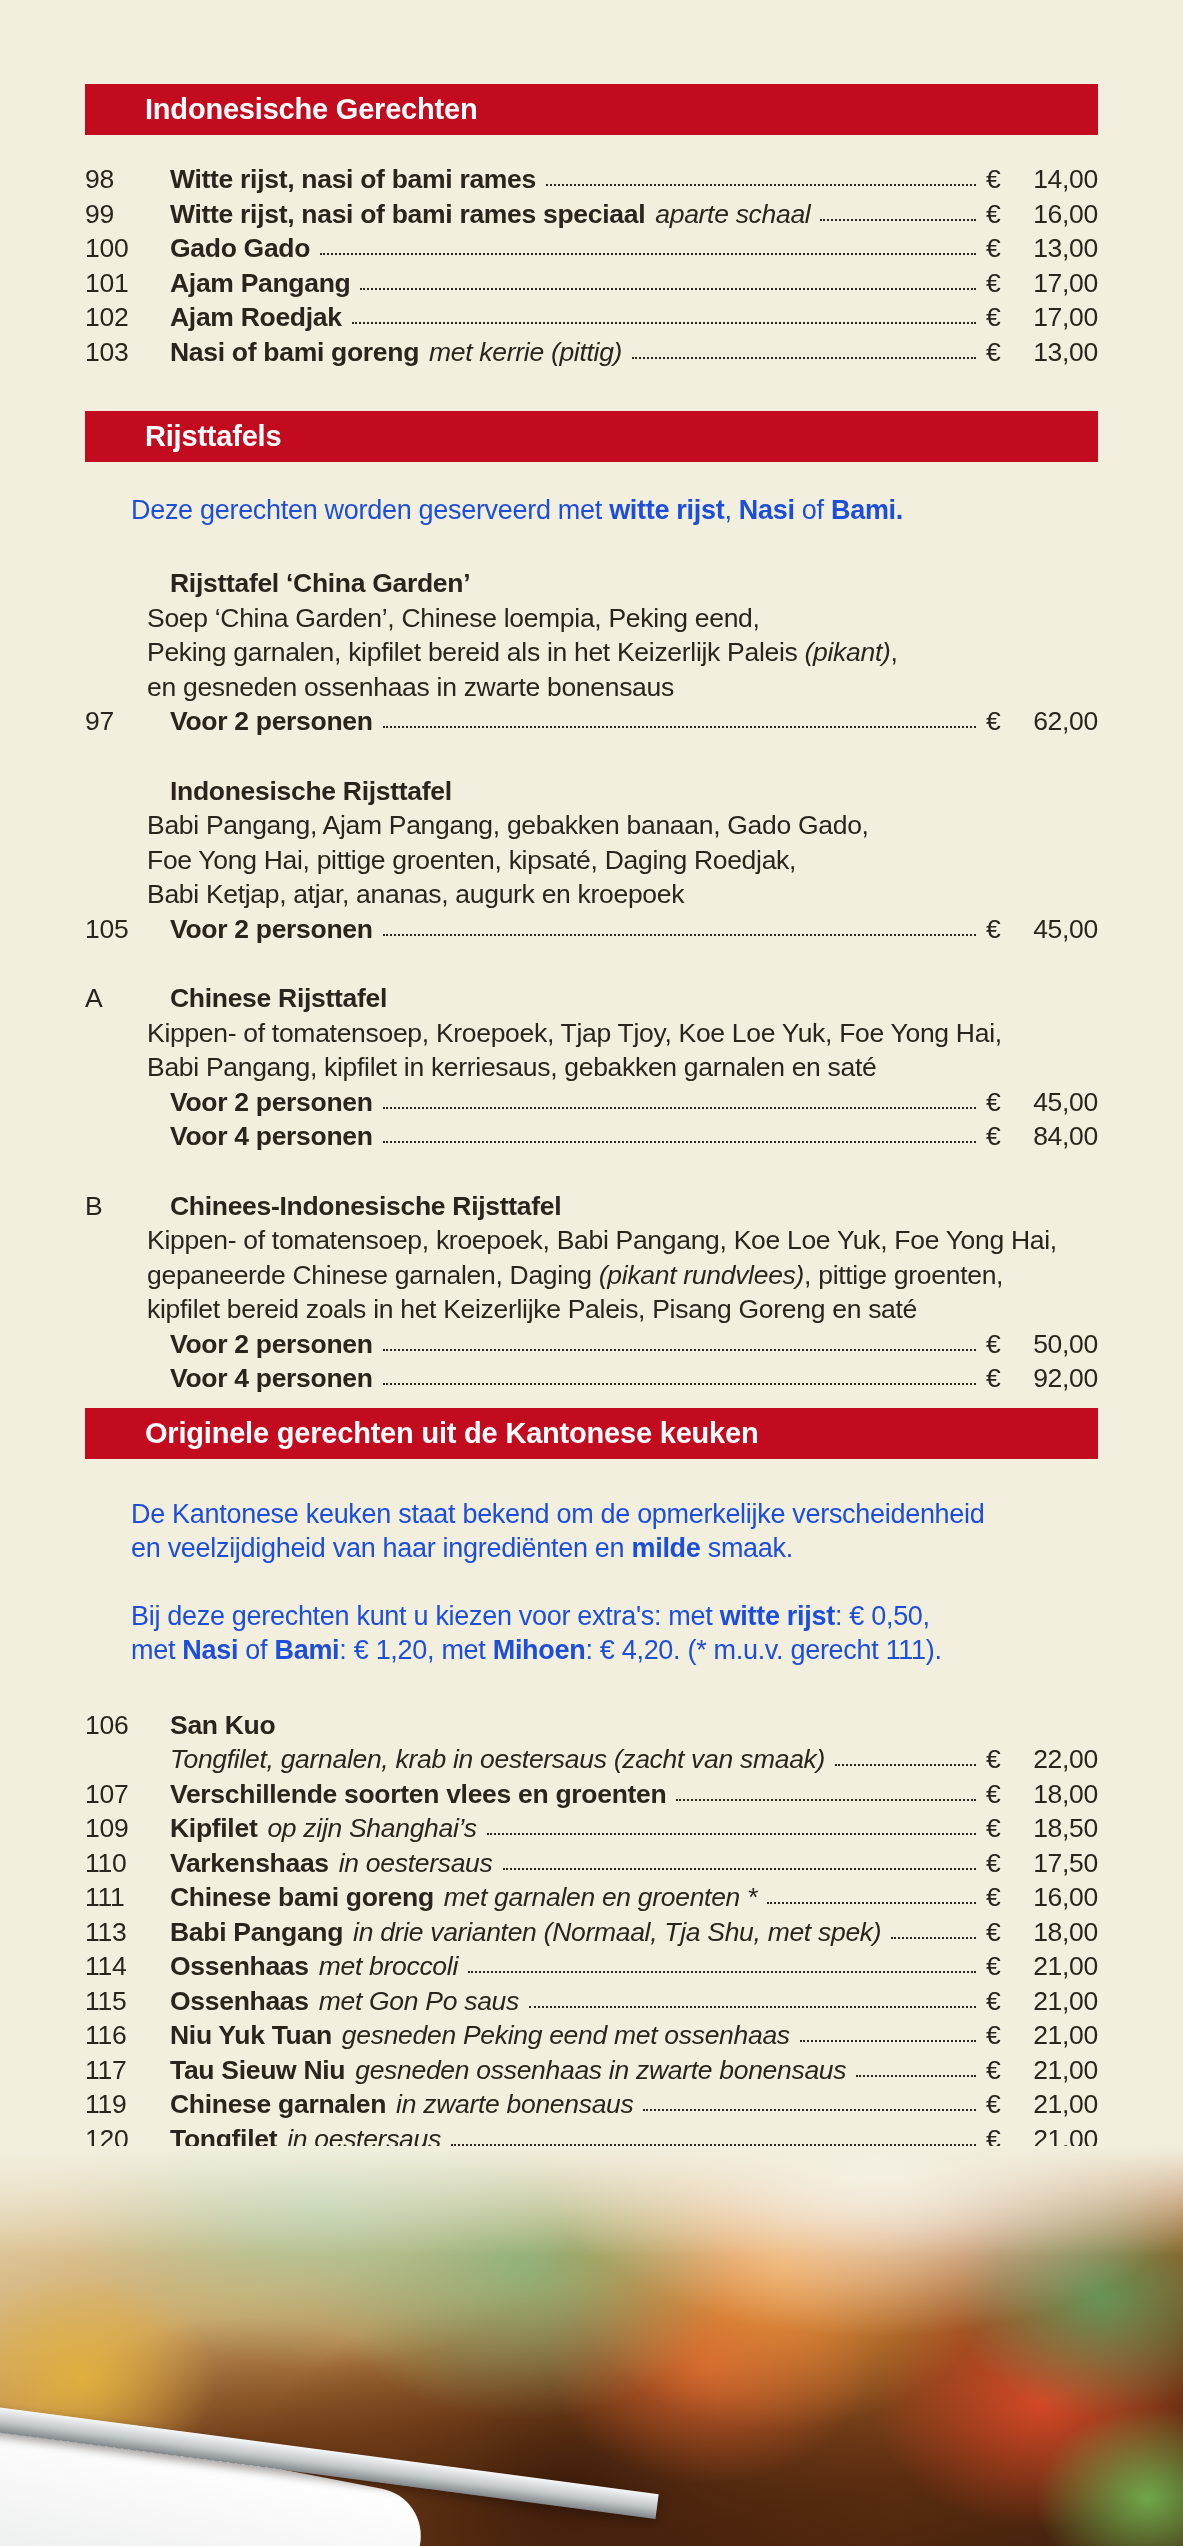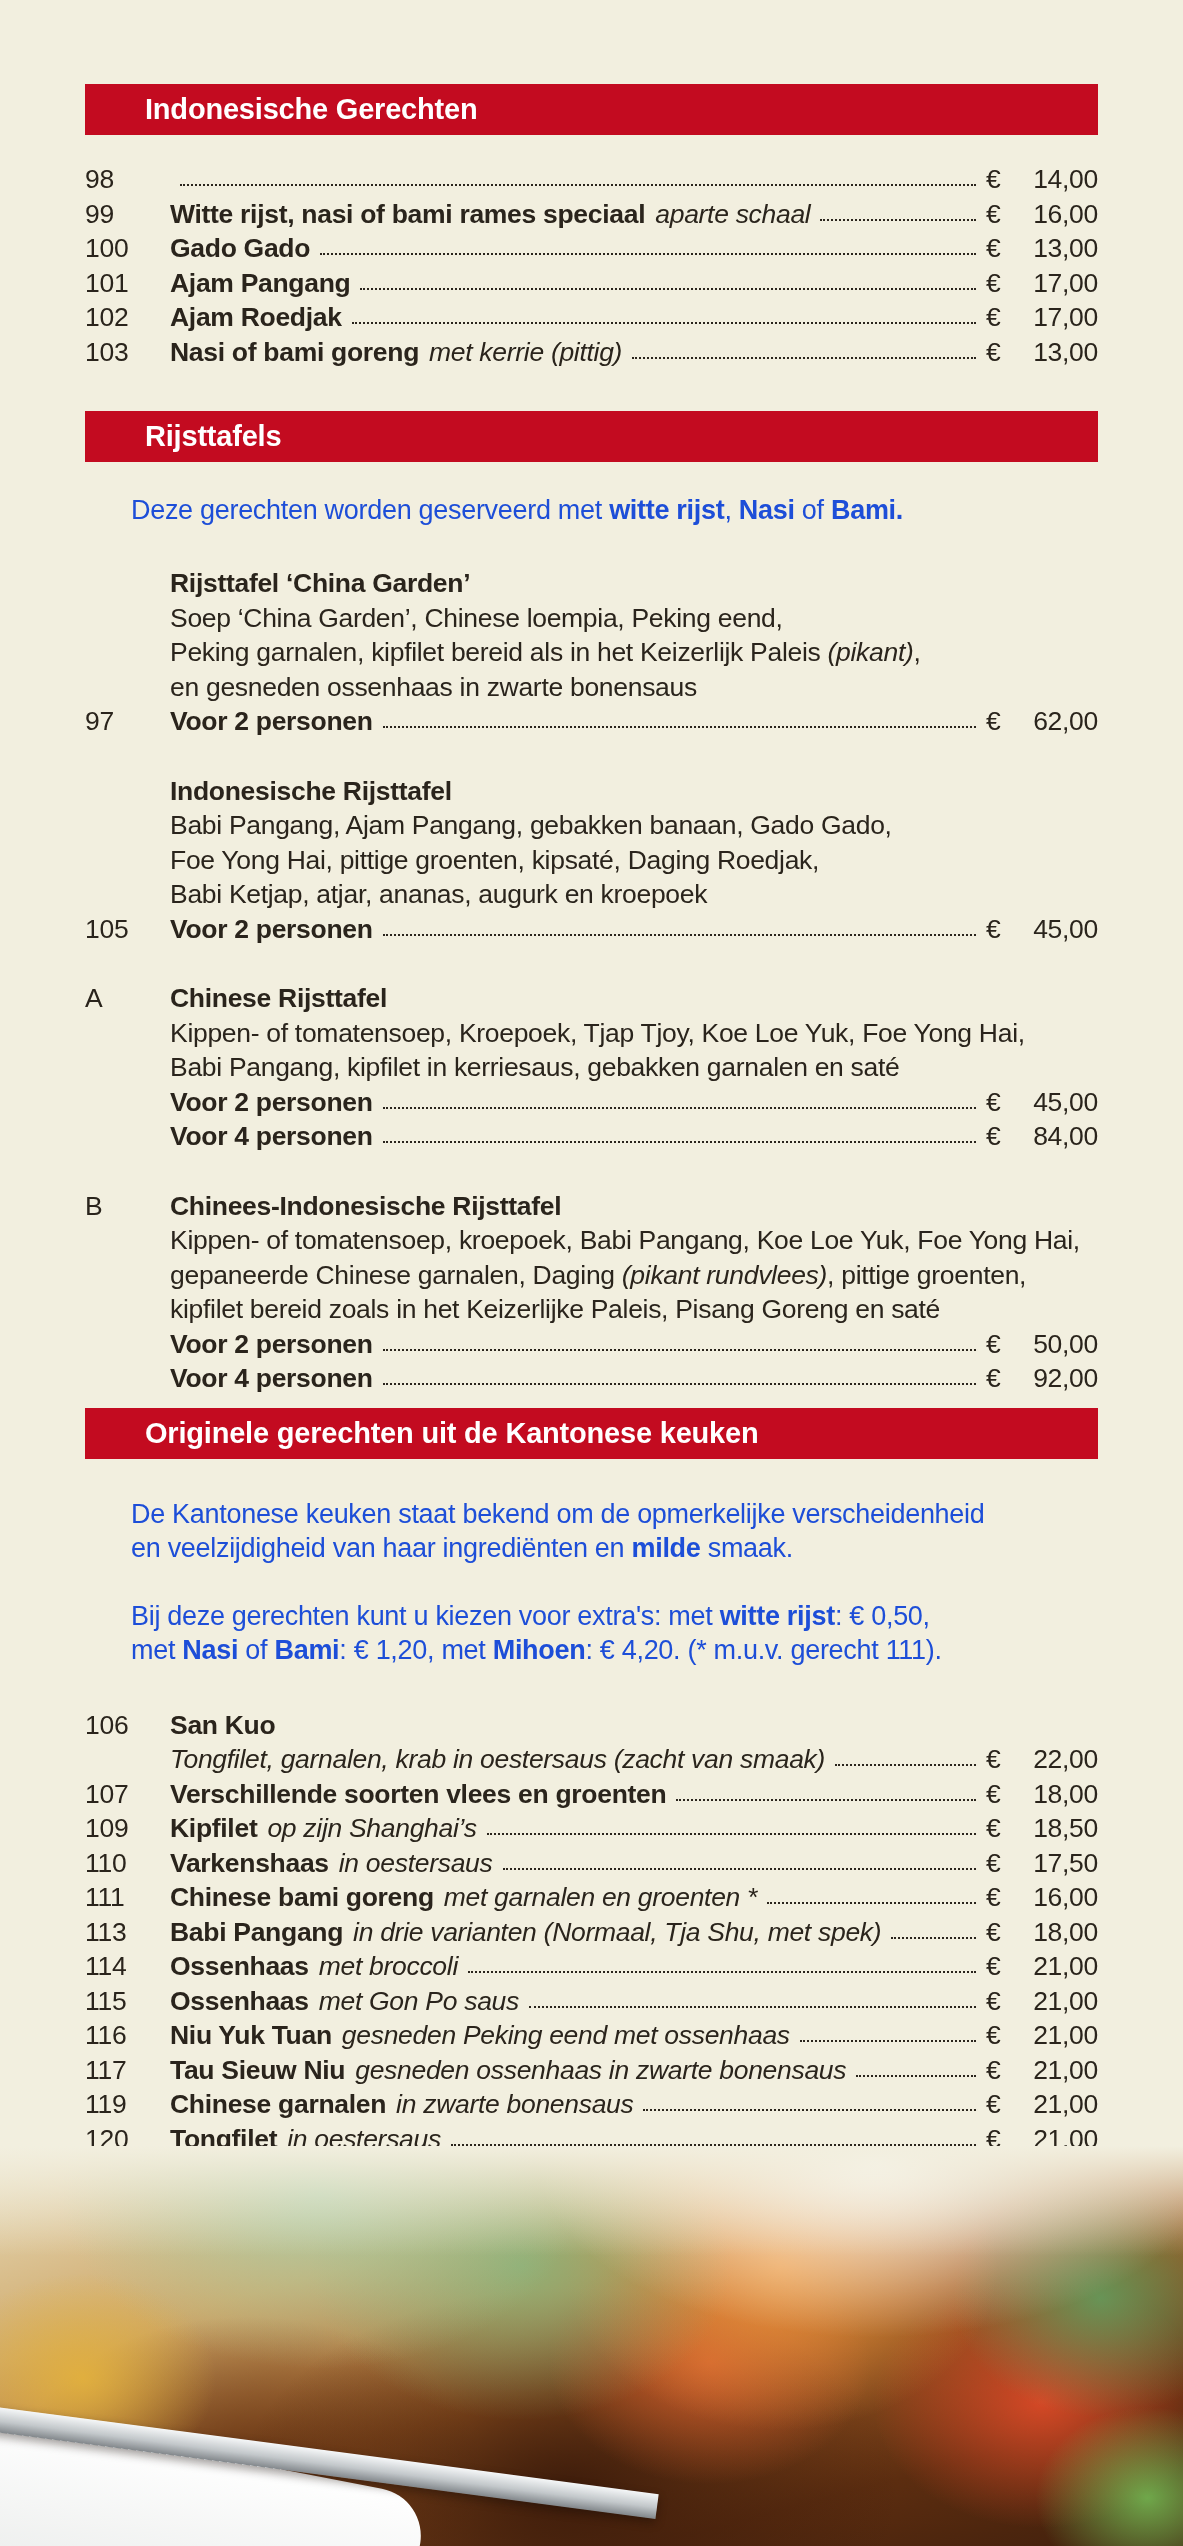--- a/index.html
+++ b/index.html
@@ -21,21 +21,21 @@
   .num{flex:0 0 85px;}
   .name{font-weight:700;white-space:nowrap;}
   .note{font-style:italic;margin-left:10px;white-space:nowrap;}
   .note.flush{margin-left:0;}
   .leader{
     flex:1 1 12px;min-width:12px;height:0;
     border-bottom:2.6px dotted #2a241c;
     margin:0 10px;align-self:baseline;position:relative;top:-2px;
   }
   .price{flex:0 0 112px;display:flex;justify-content:space-between;white-space:nowrap;}
-  .dline{margin-left:85px;font-size:26.5px;line-height:34.5px;}
+  .dline{margin-left:62px;font-size:26.5px;line-height:34.5px;}
   .pline{margin-left:46px;font-size:27px;line-height:34px;color:#1d4ed8;}
   .rblock{margin-bottom:35px;}
   .rblock:last-child{margin-bottom:12px;}
   #sec-indo .bar{margin-bottom:27px;}
   #indo-items{margin-bottom:42px;}
   #sec-rijst .bar{margin-bottom:31px;}
   #rijsttafels-intro{margin-bottom:39px;}
   #sec-kanton .bar{margin-bottom:38px;}
   #kanton-para1{margin-bottom:34px;}
   #kanton-para2{margin-bottom:41px;}
@@ -74,20 +74,21 @@
 
 <div class="content">
 
   <section id="sec-indo">
     <div class="bar">
       <span>Indonesische Gerechten</span>
     </div>
     <div id="indo-items">
         <div class="row">
           <span class="num">98</span>
+          <span class="name">Witte rijst, nasi of bami rames</span>
           <span class="leader"></span>
           <span class="price">
             <span class="euro">€</span>
             <span class="amt">14,00</span>
           </span>
         </div>
         <div class="row">
           <span class="num">99</span>
           <span class="name">Witte rijst, nasi of bami rames speciaal</span>
           <span class="note">aparte schaal</span>

